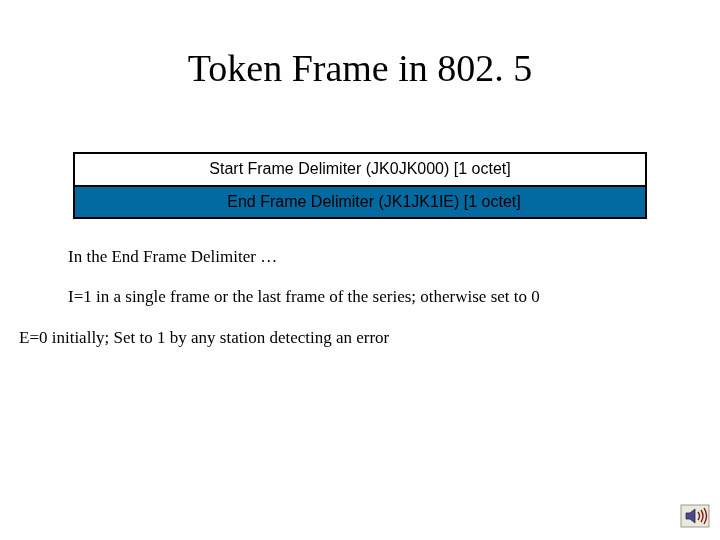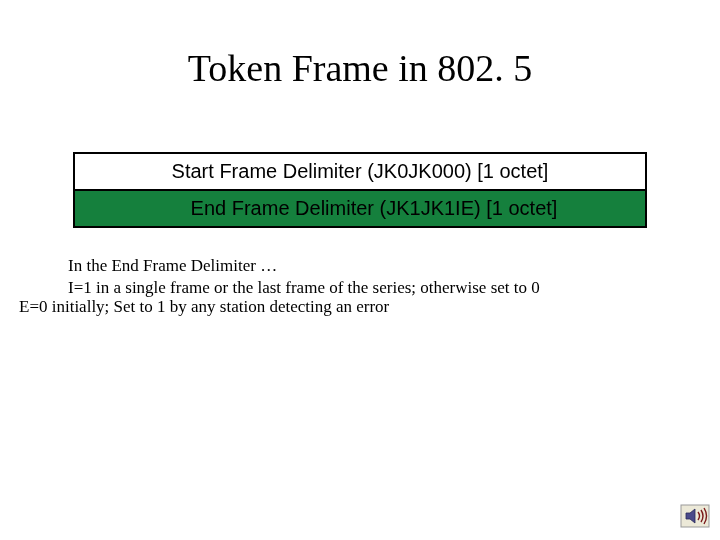--- a/index.html
+++ b/index.html
@@ -25,36 +25,36 @@
     padding-top: 46px;
   }
   .frame-table {
     margin: 62px auto 0 auto;
     width: 574px;
     border-collapse: collapse;
   }
   .frame-row {
     border: 2px solid #000;
     font-family: Arial, Helvetica, sans-serif;
-    font-size: 20px;
+    font-size: 16px;
     text-align: center;
     padding: 6px 4px 7px 4px;
     line-height: 1.1;
   }
   .row-white { background: #ffffff; }
-  .row-yellow { background: #15803d; padding-left: 32px; }
+  .row-yellow { background: #0369a1; padding-left: 32px; }
   .body-text {
     font-size: 17px;
     line-height: 1.15;
     margin: 0;
     padding: 0 66px 0 68px;
   }
   .bt1 { margin-top: 28px; }
-  .bt2 { margin-top: 2px; }
-  .bt3 { margin-top: 0; padding-left: 19px; }
+  .bt2 { margin-top: 20px; }
+  .bt3 { margin-top: 22px; padding-left: 19px; }
   .sound-icon {
     position: absolute;
     right: 10px;
     bottom: 12px;
     width: 30px;
     height: 24px;
   }
 </style>
 </head>
 <body>

